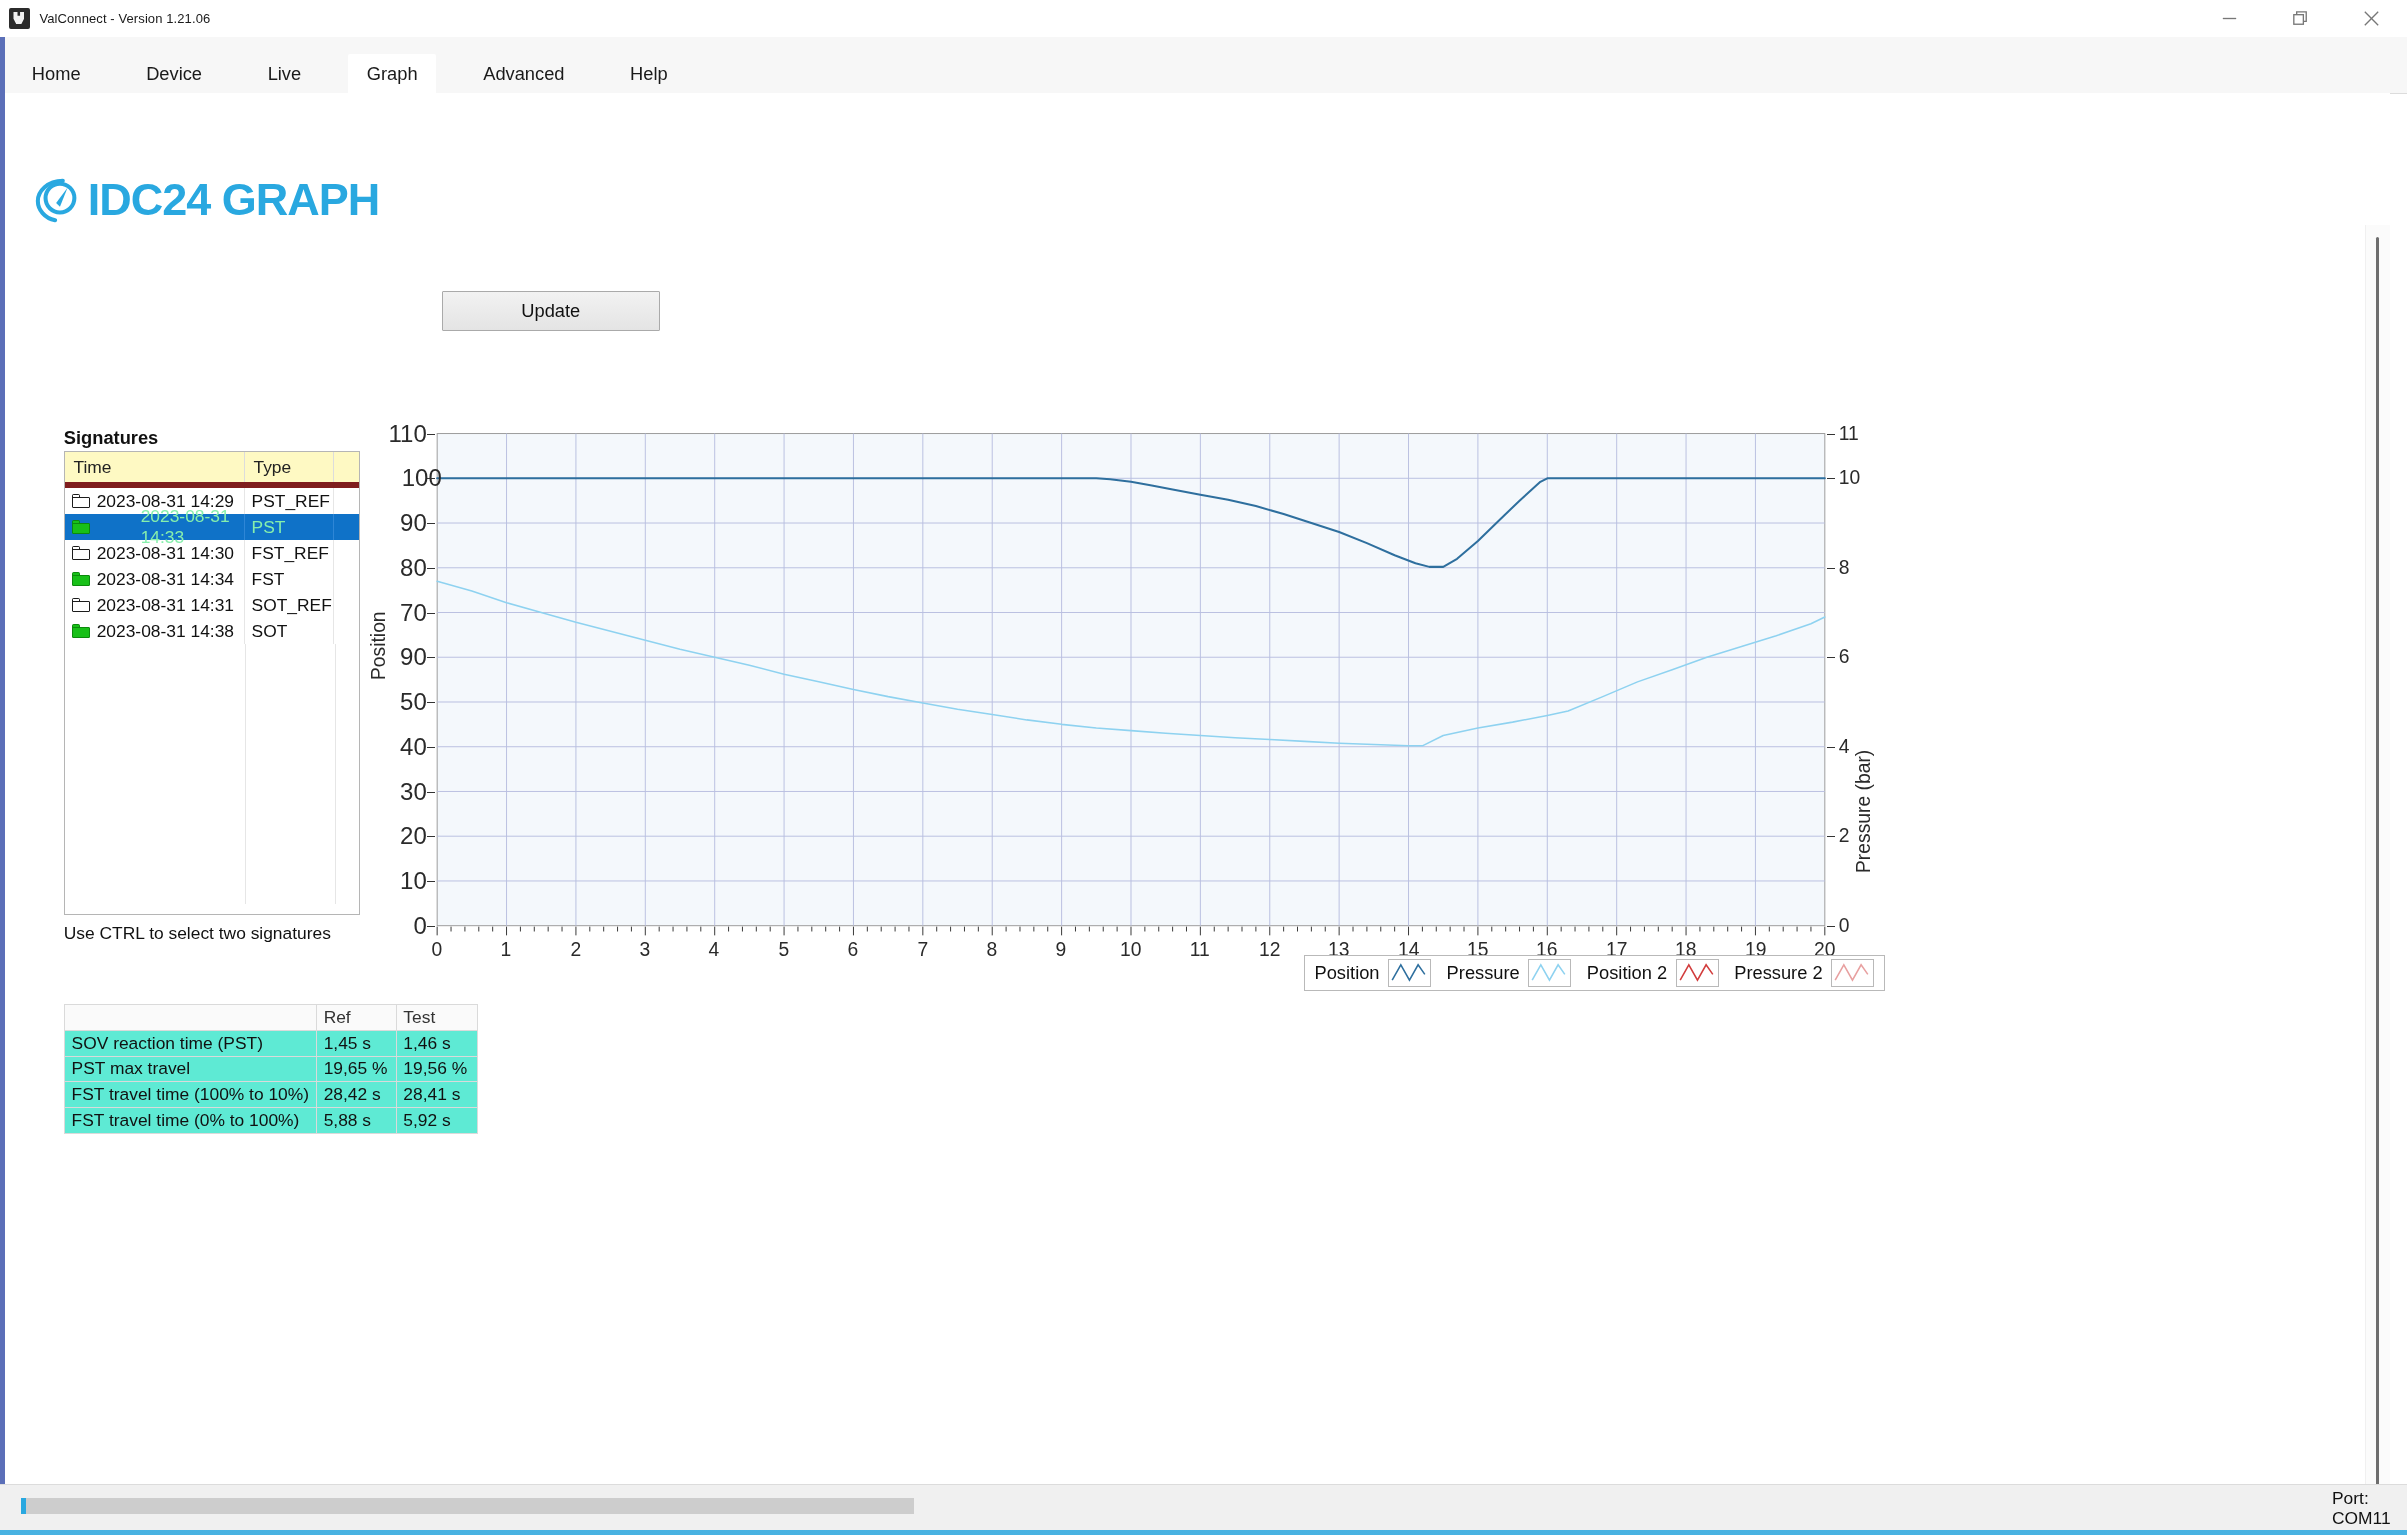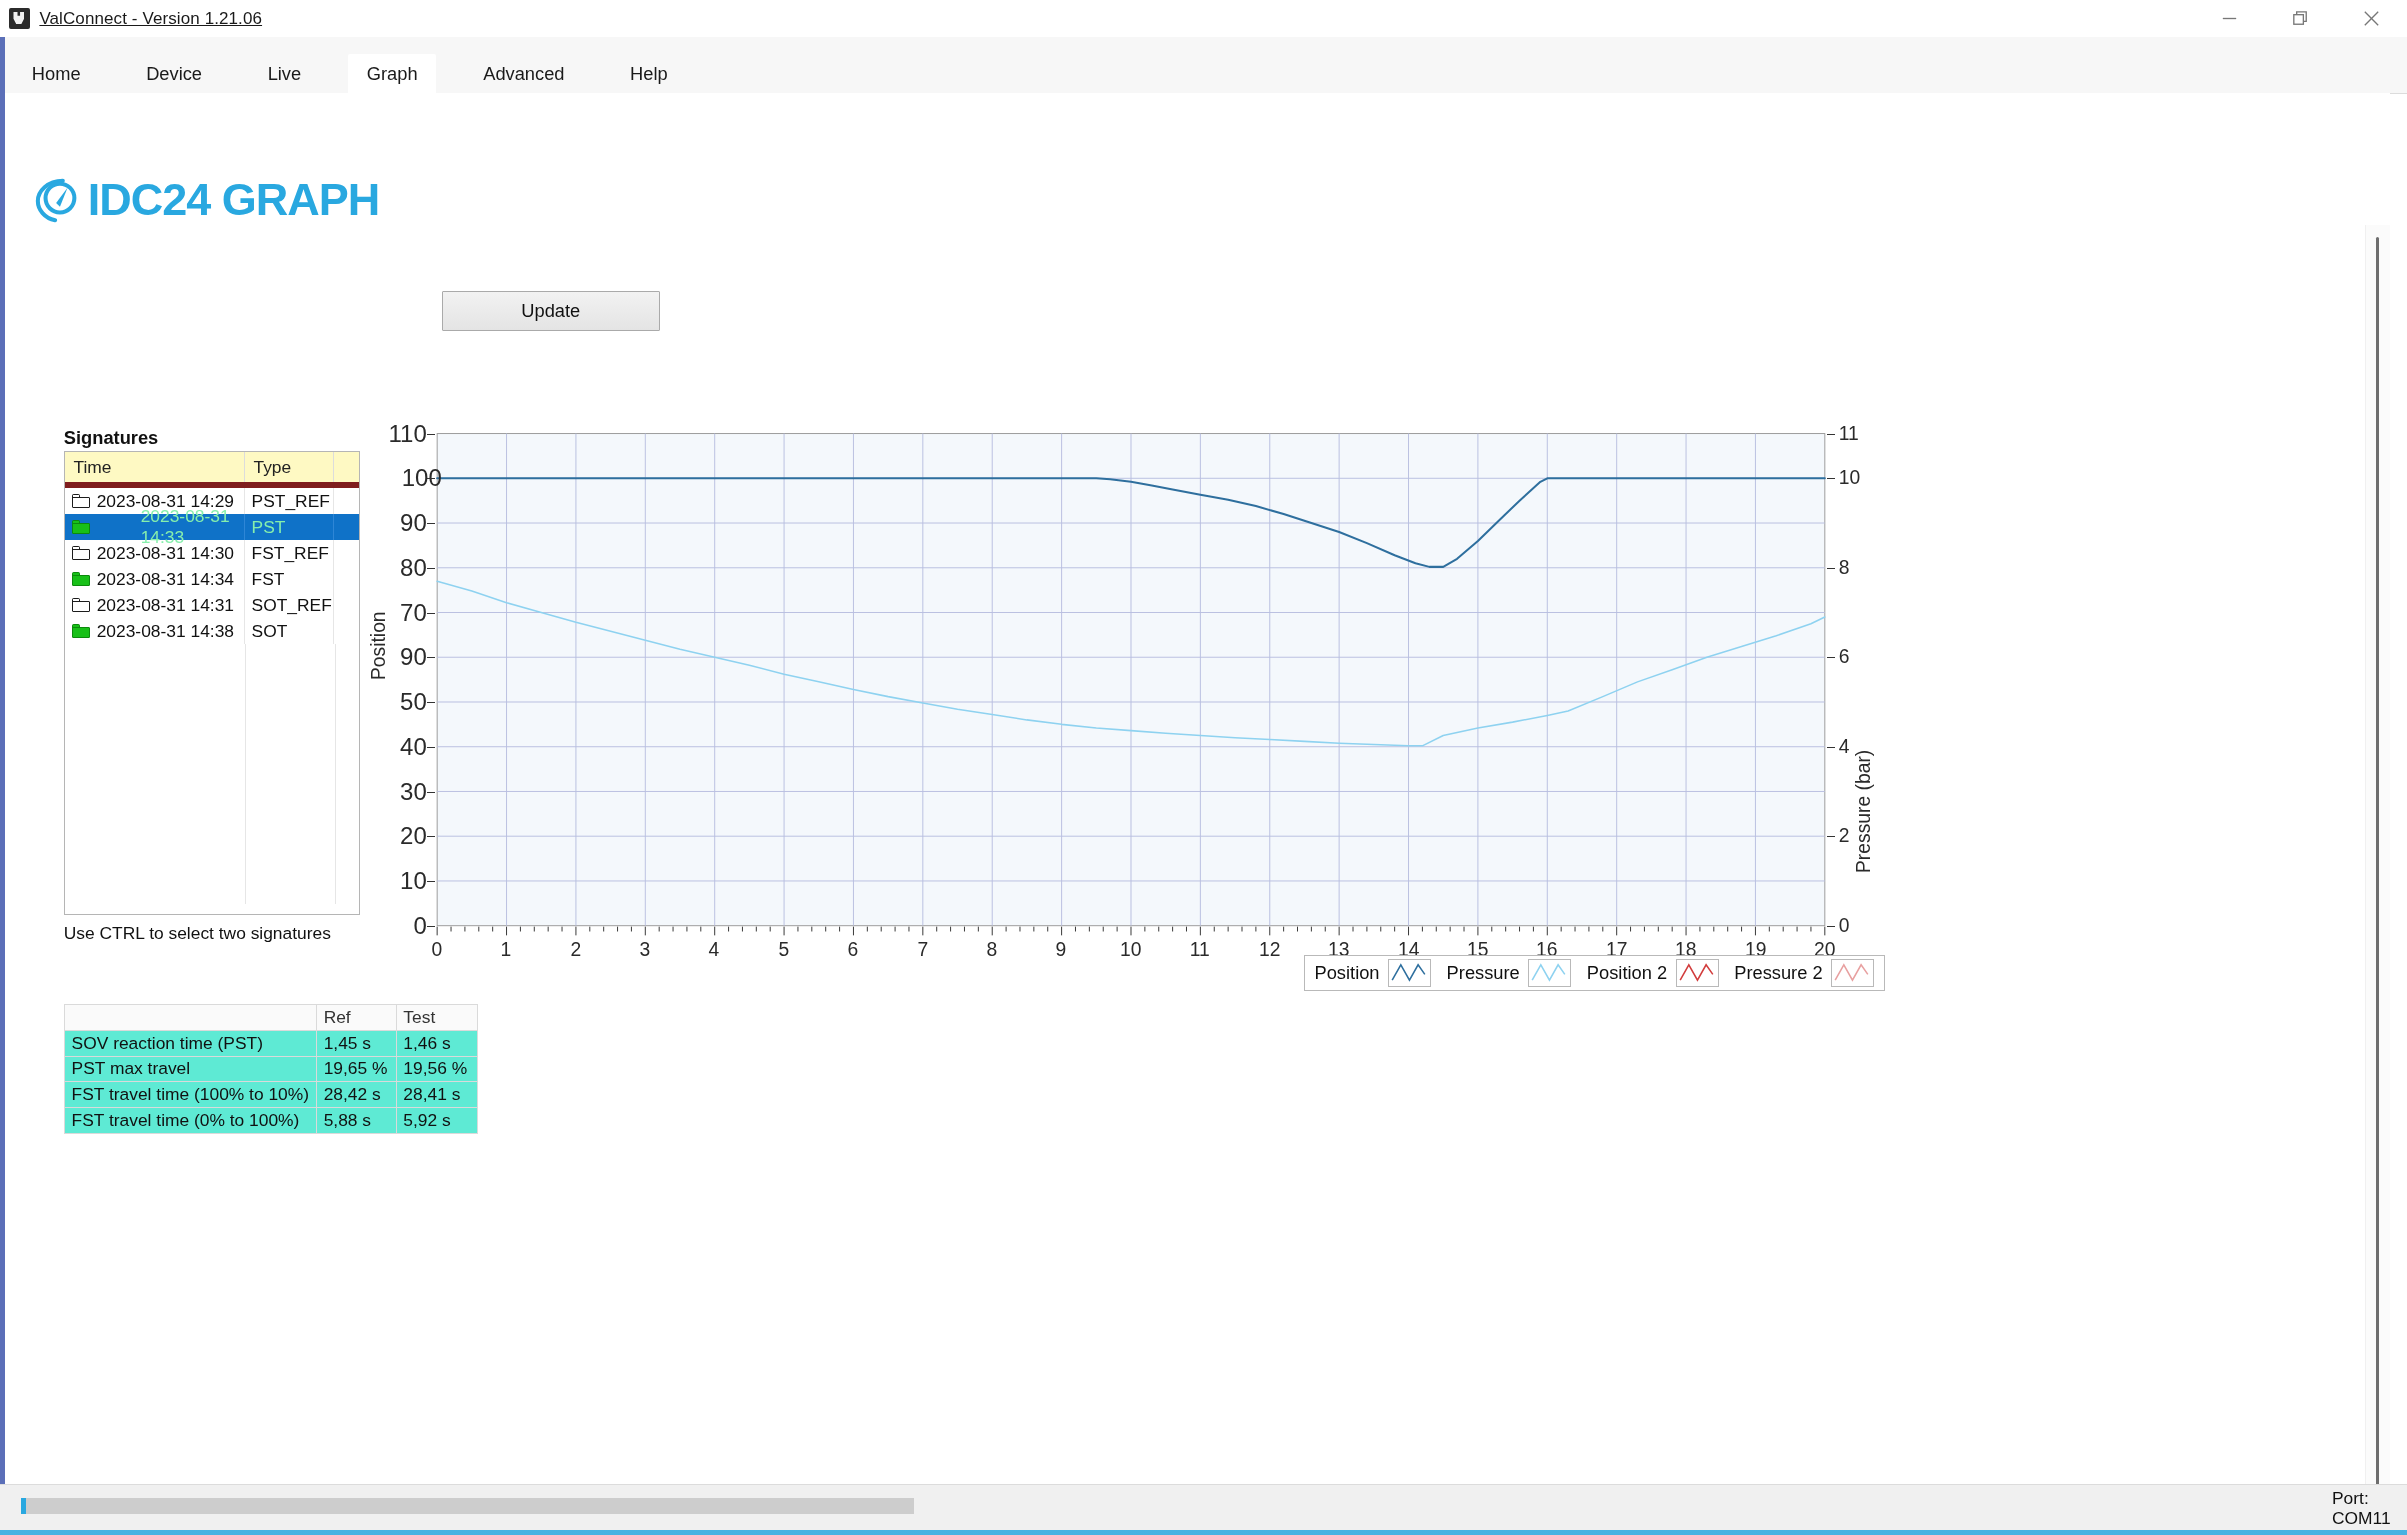--- a/index.html
+++ b/index.html
@@ -21,21 +21,21 @@
   .tb-icon{
     width:21px;height:21px;margin-left:8.7px;margin-right:9.7px;
     background:#2b2b2b;border-radius:1.9px;position:relative;flex:none;
   }
   .tb-icon:before{
     content:"";position:absolute;left:4.8px;top:3.9px;width:10.6px;height:12.6px;
     background:#f2f2f2;
     clip-path:polygon(0% 0%,38% 0%,38% 30%,62% 30%,62% 0%,100% 0%,100% 55%,72% 100%,28% 100%,0% 55%);
   }
   .tb-title{
-    font-size:17px;color:#1a1a1a;letter-spacing:0.1px;white-space:nowrap;text-decoration:underline;
+    font-size:13px;color:#1a1a1a;letter-spacing:0.1px;white-space:nowrap;
   }
   .tb-spacer{flex:1;}
   .tb-btn{
     width:71px;height:37px;display:flex;align-items:center;justify-content:center;
     color:#555;
   }
   .tb-btn svg{display:block;}
   .tb-btn.close{margin-right:0;}
 
   

